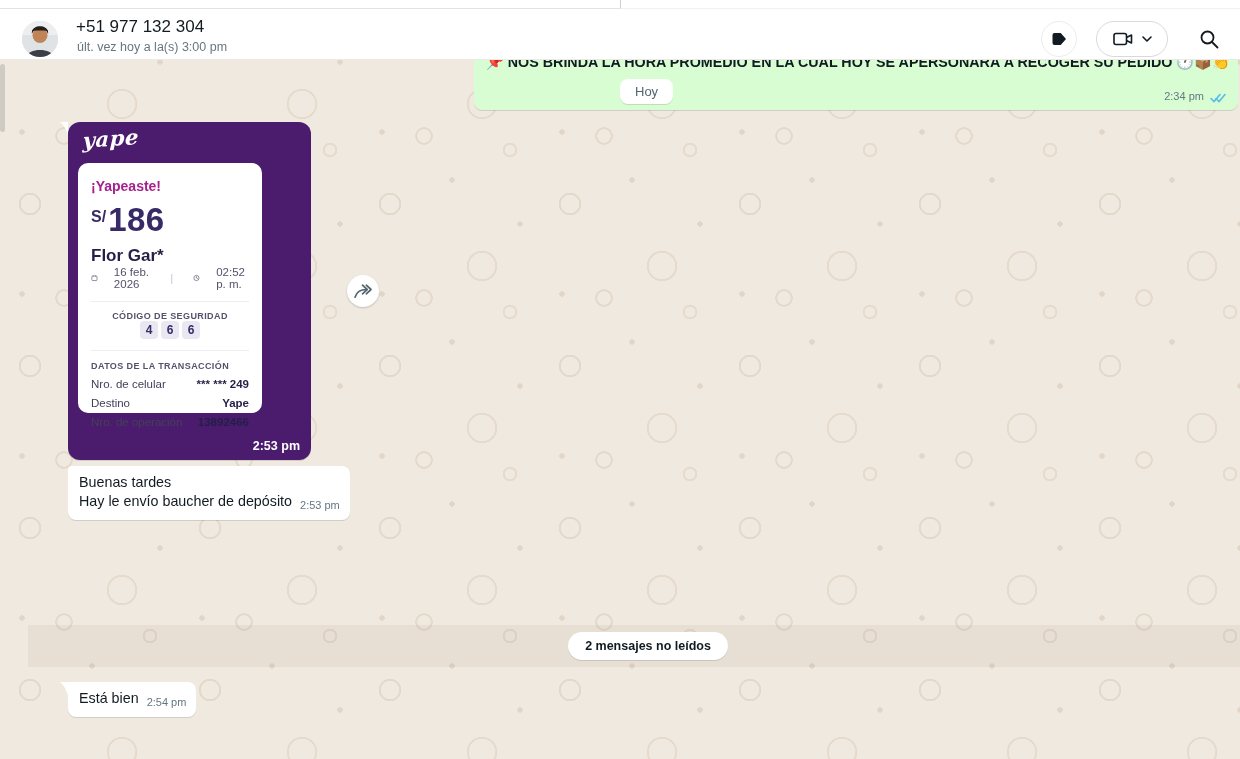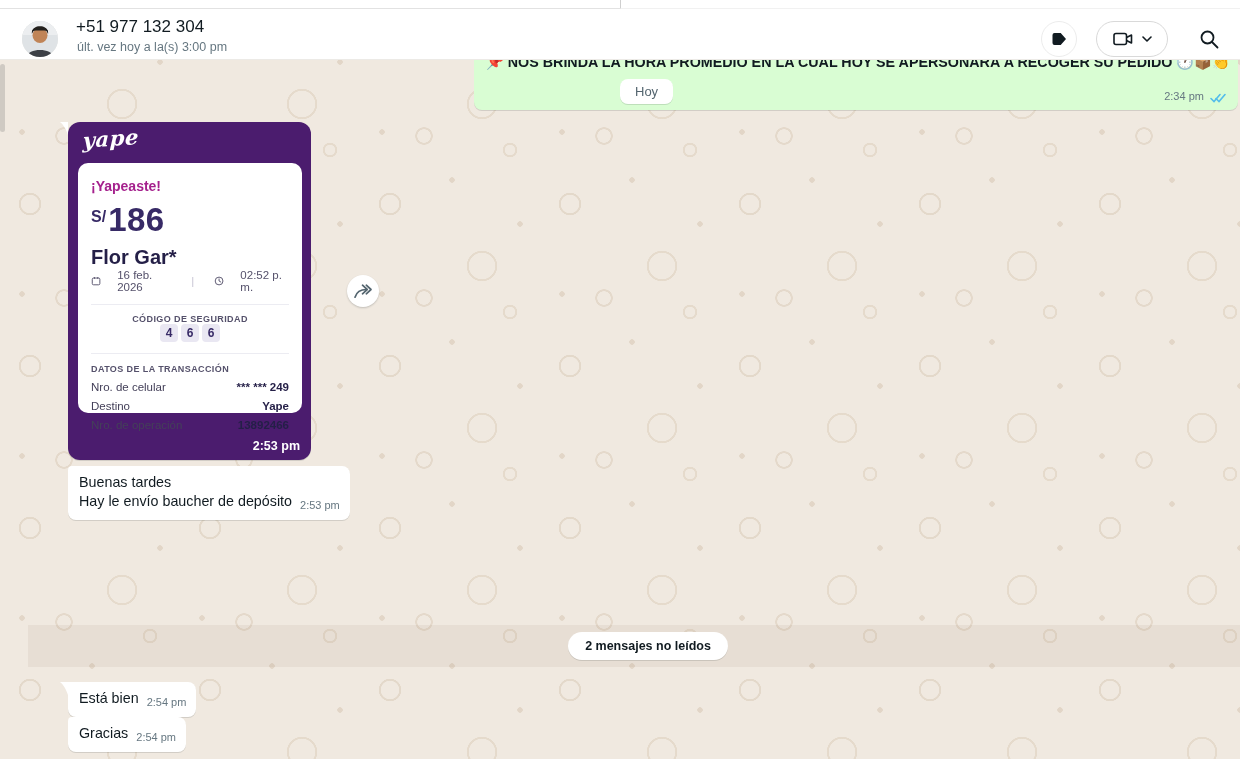--- a/index.html
+++ b/index.html
@@ -79,28 +79,28 @@
     position:absolute; left:68px; top:122px; width:243px; height:338px;
     background:#4b1c6e; border-radius:12px; box-shadow:0 1px .5px rgba(11,20,26,.13); z-index:1;
   }
   .yape-logo {
     position:absolute; left:15px; top:4px; color:#fff;
     font-size:21px; font-weight:700; font-style:italic;
     font-family:"DejaVu Serif","Liberation Serif",serif;
     transform:skew(-6deg) rotate(-4deg); letter-spacing:.5px;
   }
   .yape-inner {
-    position:absolute; left:10px; top:41px; width:224px; height:250px;
+    position:absolute; left:10px; top:41px; width:184px; height:250px;
     background:#fff; border-radius:10px; padding:13px;
   }
   .y-greeting { font-size:14px; font-weight:700; color:#a5218d; margin-top:2px; }
   .y-amount-row { margin-top:7px; color:#372a66; }
   .y-currency { font-size:16px; font-weight:700; display:inline-block; position:relative; top:-9px; margin-right:2px; }
   .y-amount { font-size:33px; font-weight:800; letter-spacing:.5px; }
-  .y-recipient { margin-top:7px; font-size:20px; font-weight:700; color:#241f47; }
+  .y-recipient { margin-top:7px; font-size:17px; font-weight:700; color:#241f47; }
   .y-daterow { font-size:11.5px; color:#55516b; display:flex; align-items:center; gap:16px; }
   .y-sep { color:#c9c6d4; margin:0 4px; }
   .y-hr { border:none; border-top:1px solid #ececf2; margin:11px 0 0 0; }
   .y-sec-row { margin-top:9px; display:flex; align-items:center; justify-content:space-between;flex-direction:column; }
   .y-caps { font-size:9px; letter-spacing:.4px; color:#55516b; font-weight:700; }
   .y-code-boxes { display:flex; gap:3px; }
   .y-code-box {
     width:18px; height:18px; background:#e9e7f2; border-radius:4px;
     font-size:12px; font-weight:700; color:#372a66;
     display:flex; align-items:center; justify-content:center;
@@ -230,23 +230,20 @@
     <span class="unread-pill">2 mensajes no leídos</span>
   </div>
 
   <div class="bubble in b-ok">
     <svg class="tail" viewBox="0 0 8 13">
         <path d="M8 0 H0 C3 2 6 7 8 13 Z" fill="#ffffff"></path>
       </svg>
     <span class="msg-text">Está bien</span><span class="time">2:54 pm</span>
   </div>
 
-  <div class="bubble in b-thanks">
-    <span class="msg-text">Gracias</span><span class="time">2:54 pm</span>
-  </div>
 
   <div class="header">
     <div class="top-strip-line-left"></div>
     <div class="top-strip-line-right"></div>
     <div class="top-strip-vline"></div>
     <div class="avatar">
       <svg width="36" height="36" viewBox="0 0 36 36">
         <rect width="36" height="36" fill="#dfe3e6"></rect>
         <rect y="0" width="36" height="14" fill="#eceef0"></rect>
         <circle cx="18" cy="14.5" r="7.5" fill="#c08457"></circle>

